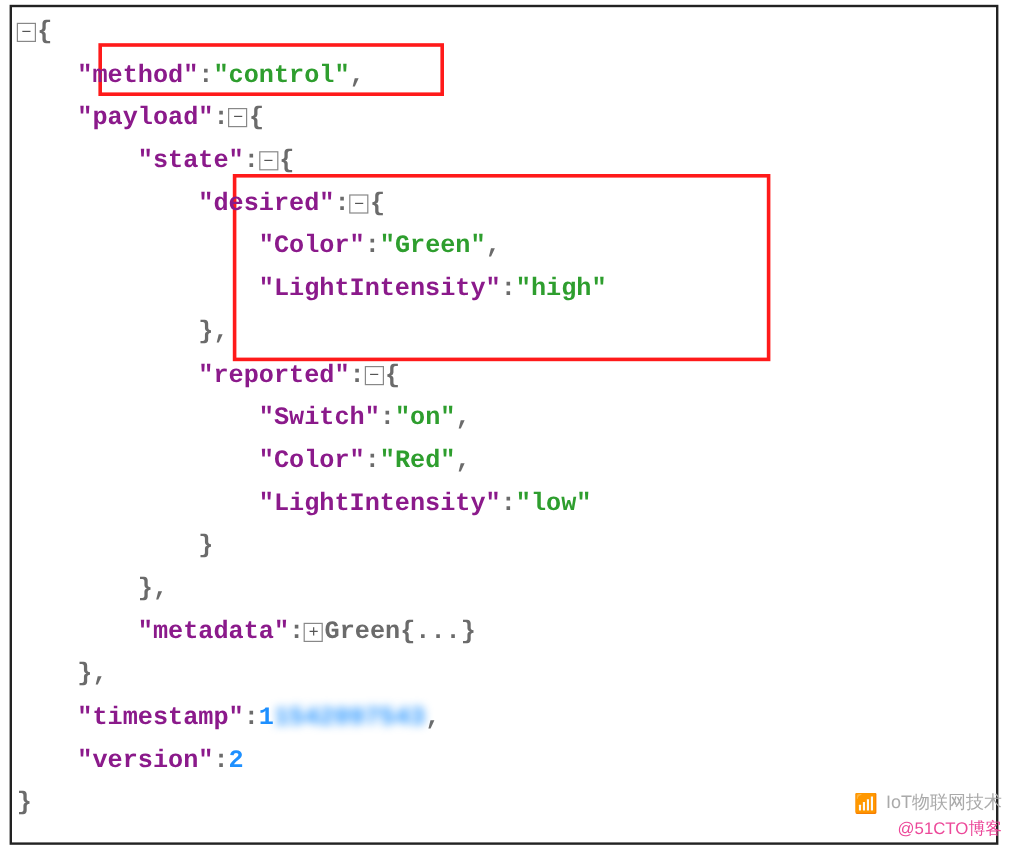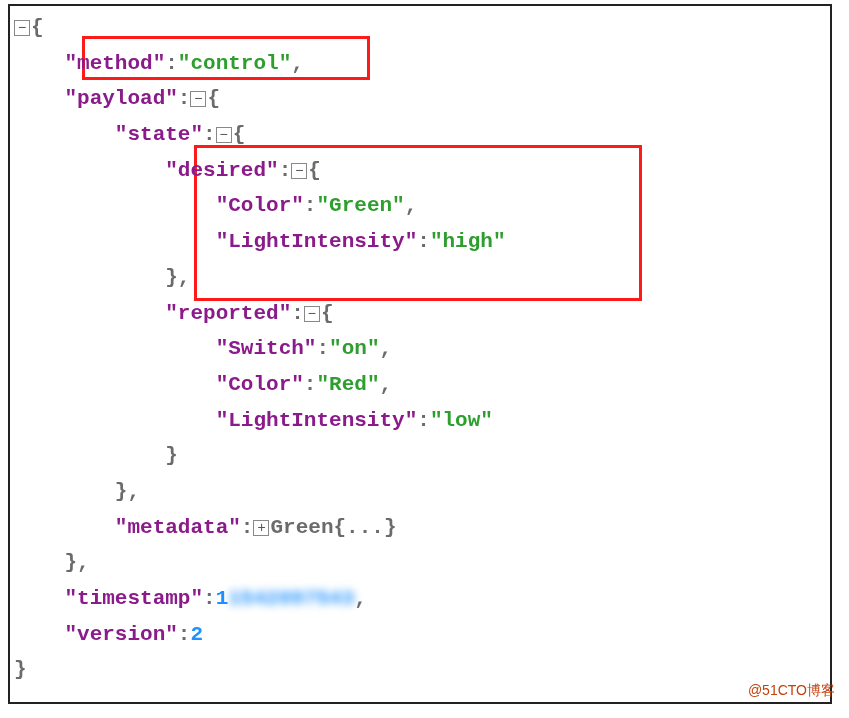--- a/index.html
+++ b/index.html
@@ -70,21 +70,21 @@
     line-height: 1.35;
     pointer-events: none;
   }
   .watermark .wifi {
     display:inline-block;
     margin-right:6px;
     vertical-align:-2px;
     color:#bbb;
     font-size:16px;
   }
-  .watermark .sub { font-size: 14px; color:#c2410c; }
+  .watermark .sub { font-size: 14px; color:#ec4899; }
 </style>
 </head>
 <body>
 
 <div class="frame">
 
   <div class="hl hl1"></div>
   <div class="hl hl2"></div>
 
   <div class="ln"><span class="toggle">−</span><span class="punct">{</span></div>
@@ -121,14 +121,15 @@
 
   <div class="ln">    <span class="key">"timestamp"</span><span class="punct">:</span><span class="num"><span>1</span><span class="blur">1542097543</span></span><span class="punct">,</span></div>
 
   <div class="ln">    <span class="key">"version"</span><span class="punct">:</span><span class="num">2</span></div>
 
   <div class="ln"><span class="punct">}</span></div>
 
 </div>
 
 <div class="watermark">
+  <div><span class="wifi">📶</span><span>IoT物联网技术</span></div>
   <div class="sub">@51CTO博客</div>
 </div>
 
 </body></html>

